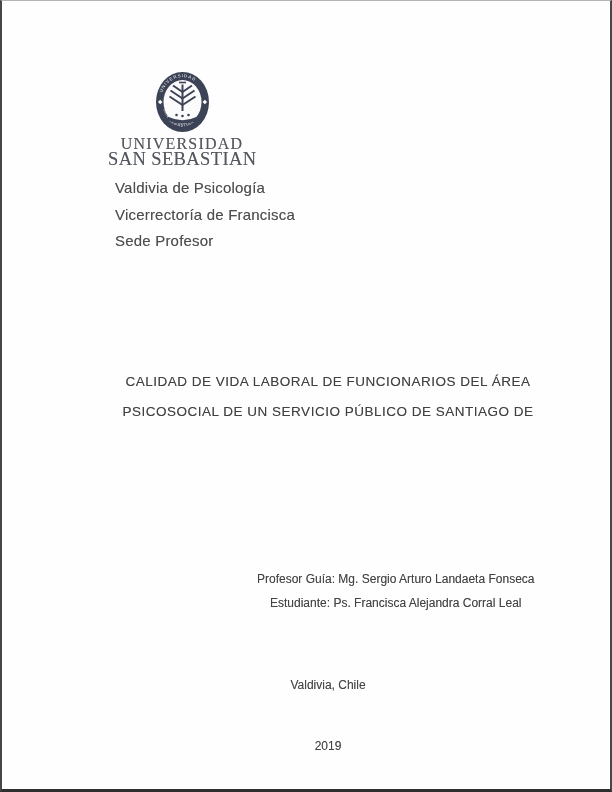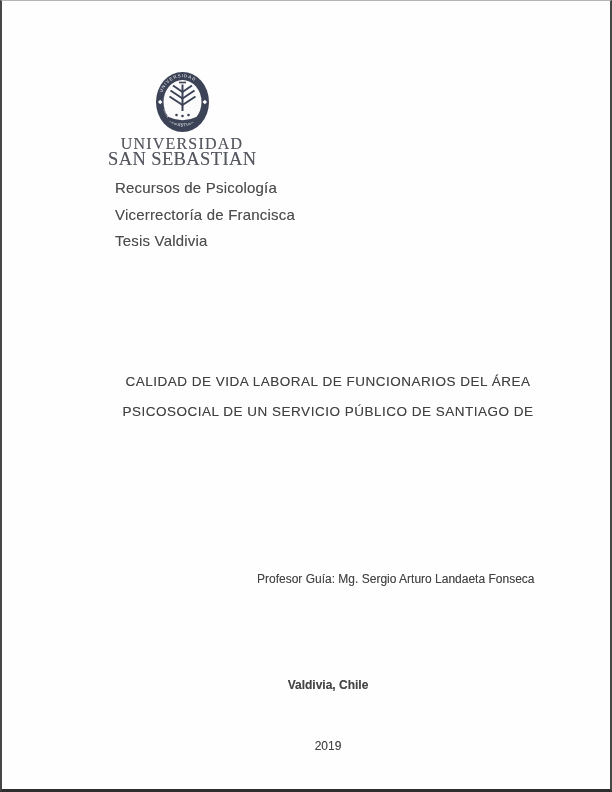--- a/index.html
+++ b/index.html
@@ -80,21 +80,21 @@
     line-height: 29.5px;
     letter-spacing: 0.5px;
     color: #414141;
   }
   .degree-statement {
     top: 485px;
     font-size: 12px;
     color: #434343;
     letter-spacing: 0.1px;
   }
-  .place-line { top: 677px; font-size: 12px; font-weight: bold; }
+  .place-line { top: 677px; font-size: 12px; }
   .year-line  { top: 738px; font-size: 12px; }
 
   
   .credits {
     position: absolute;
     left: 255px;
     top: 567px;
     font-size: 12px;
     line-height: 23.5px;
     color: #434343;
@@ -144,31 +144,32 @@
         <circle cx="33.5" cy="44" r="1.3"></circle>
       </g>
 
       <path d="M 13,47.5 Q 27.5,54.5 42,47.5" stroke="#3c4356" stroke-width="3.6" fill="none"></path>
     </svg>
     <div class="wordmark-1 scan-text">UNIVERSIDAD</div>
     <div class="wordmark-2 scan-text">SAN SEBASTIAN</div>
   </div>
 
   <div class="dept scan-text">
-    <div>Recursos de Psicología</div>
+    <div>Valdivia de Psicología</div>
     <div>Vicerrectoría de Francisca</div>
-    <div>Tesis Valdivia</div>
+    <div>Sede Profesor</div>
   </div>
 
   <div class="center-col thesis-title scan-text">
     <div>CALIDAD DE VIDA LABORAL DE FUNCIONARIOS DEL ÁREA</div>
     <div>PSICOSOCIAL DE UN SERVICIO PÚBLICO DE SANTIAGO DE</div>
   </div>
 
 
   <div class="credits scan-text">
     <div>Profesor Guía: Mg. Sergio Arturo Landaeta Fonseca</div>
+    <div>Estudiante: Ps. Francisca Alejandra Corral Leal</div>
   </div>
 
   <div class="center-col place-line scan-text">Valdivia, Chile</div>
   <div class="center-col year-line scan-text">2019</div>
 
 </div>
 
 </body></html>

